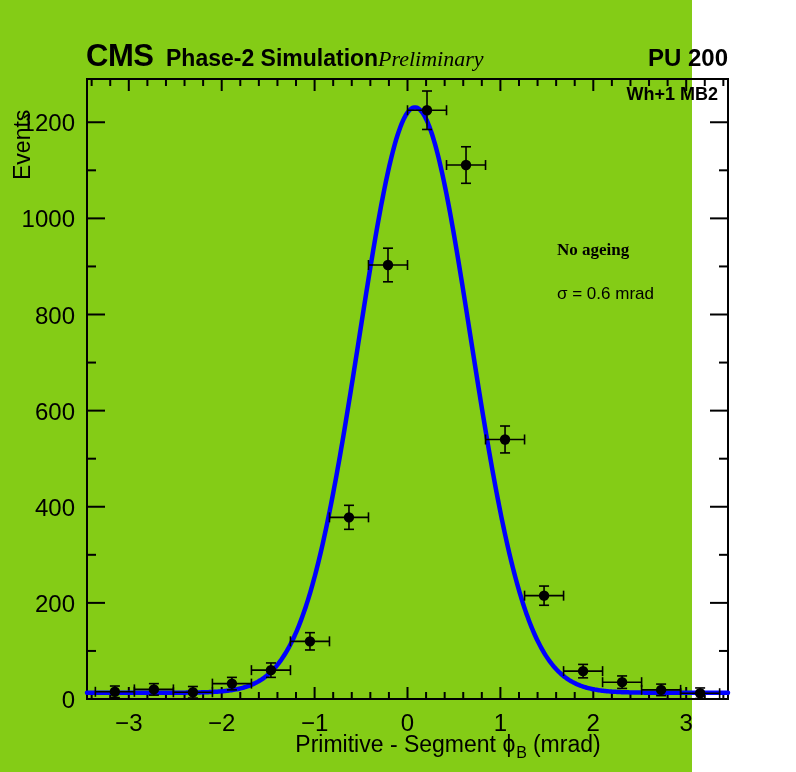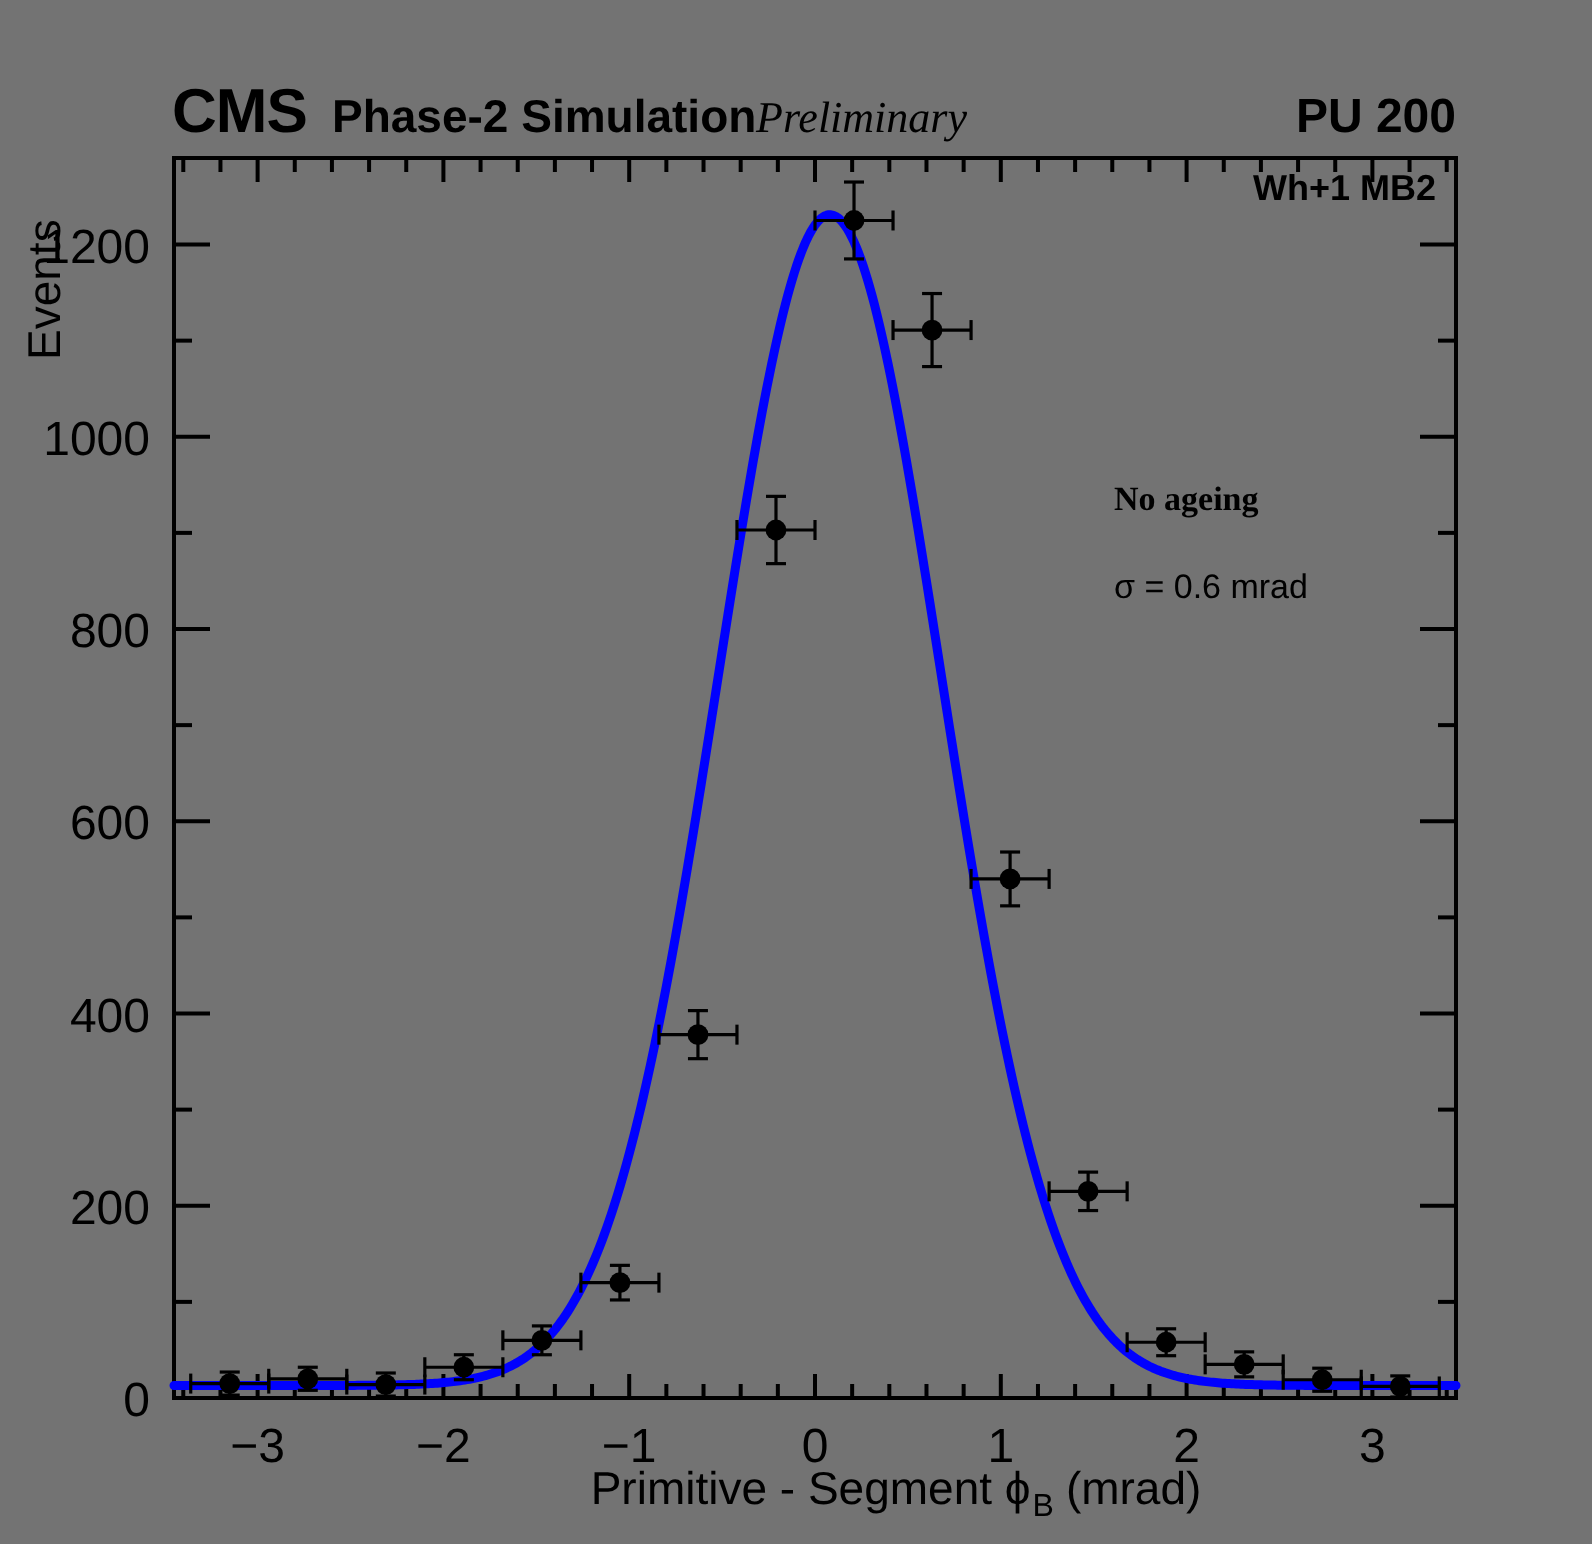--- a/index.html
+++ b/index.html
@@ -8,23 +8,23 @@
     background: #ffffff;
   }
   body {
     width: 796px;
     height: 772px;
     font-family: "Liberation Sans", sans-serif;
     overflow: hidden;
   }
   #canvas-root {
     position: relative;
-    width: 796px;
+    width: 692px;
     height: 772px;
-    background: #737373;
+    background: #84cc16;
   }
   svg.plot {
     position: absolute;
     left: 0;
     top: 0;
     width: 796px;
     height: 772px;
   }
   .hdr-cms {
     font-family: "Liberation Sans", sans-serif;

